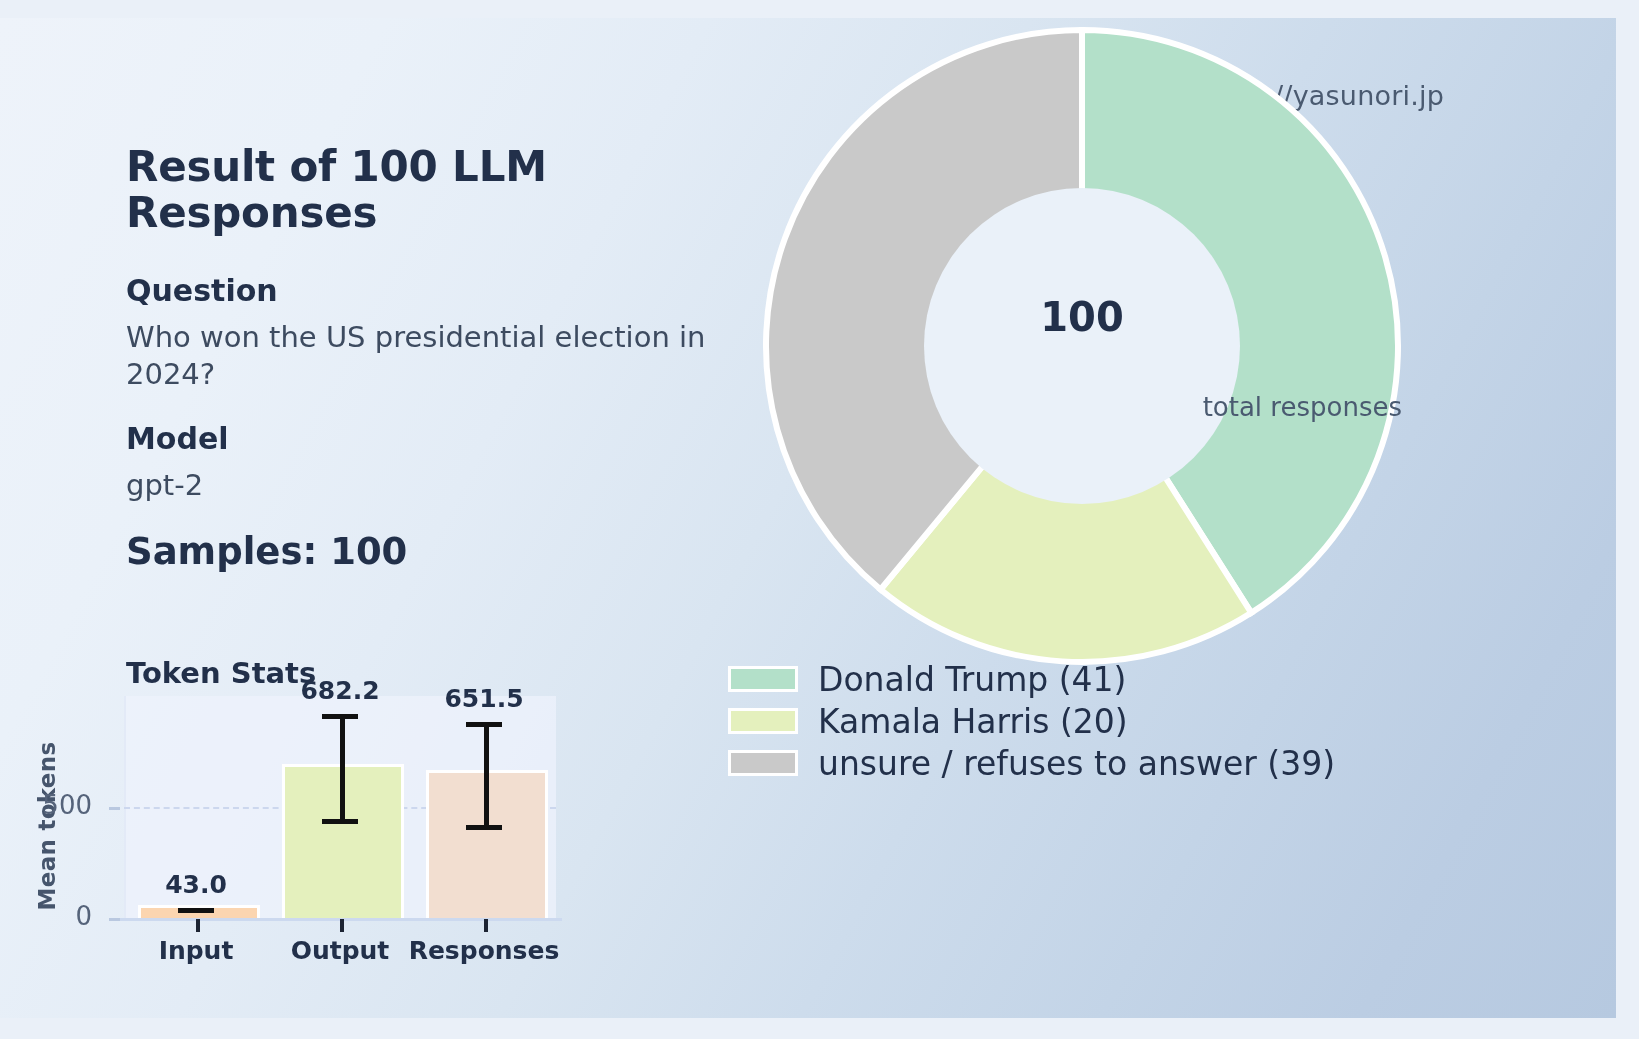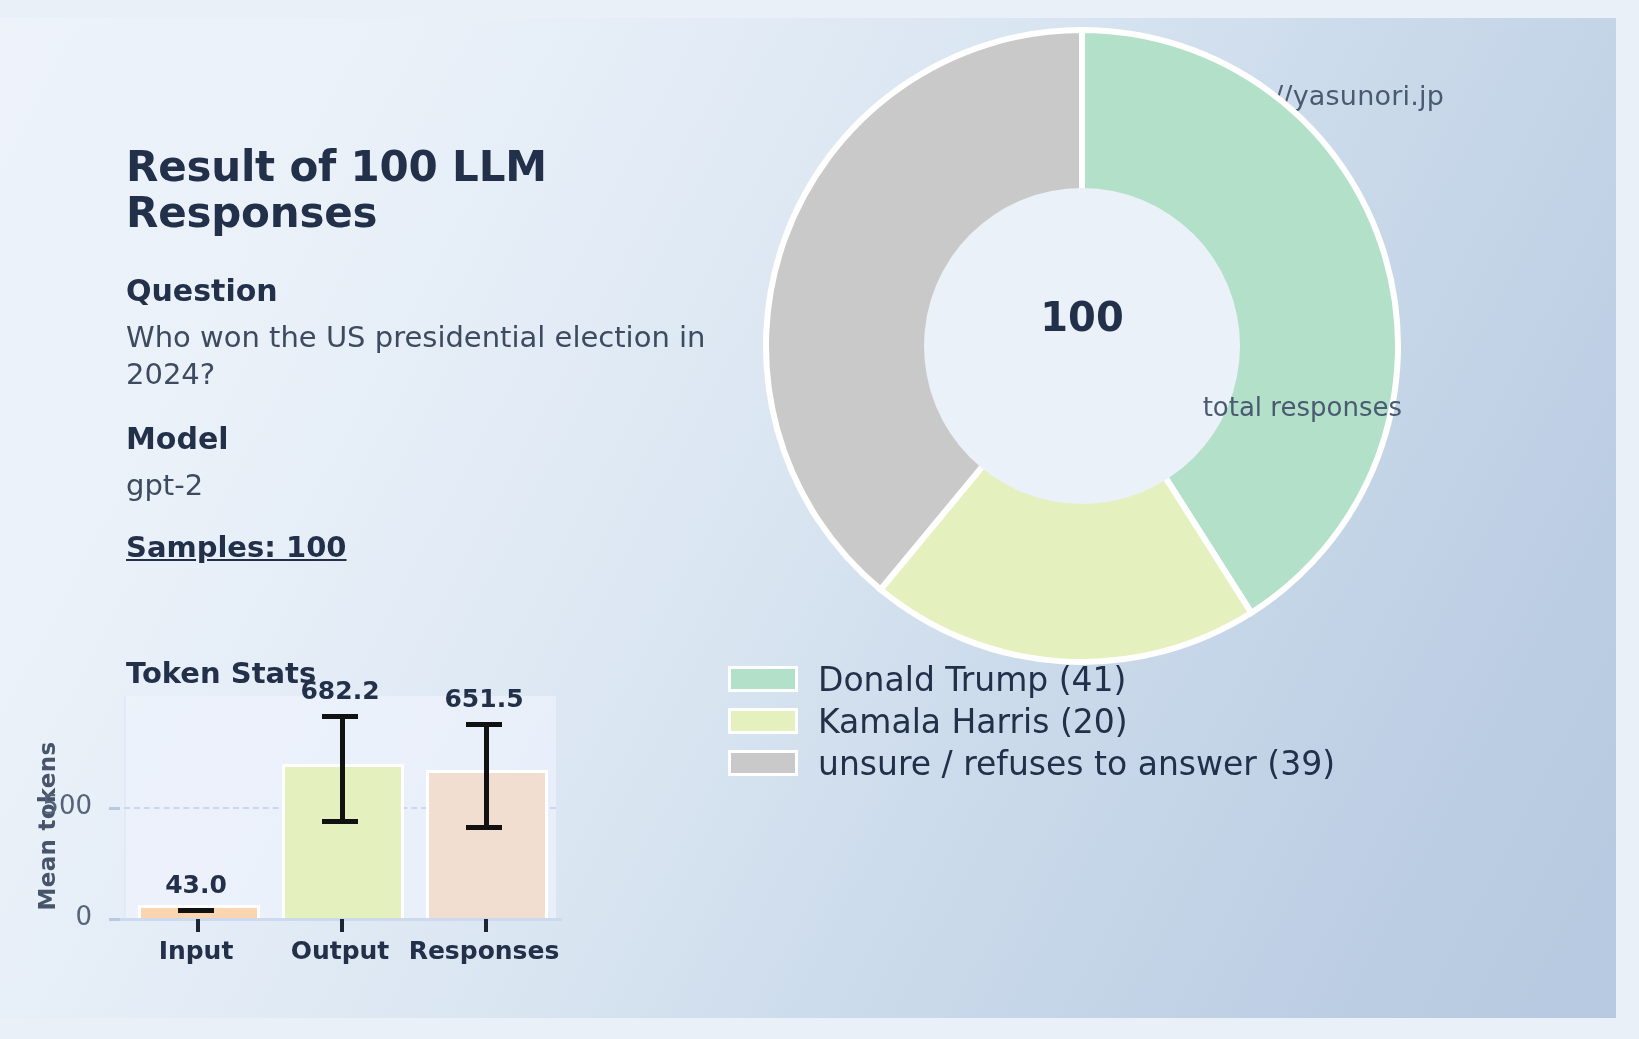--- a/index.html
+++ b/index.html
@@ -57,26 +57,25 @@
   }
   .info-body {
     font-size: 29px;
     font-weight: normal;
     color: #3d4b60;
     margin: 12px 0 28px 0;
     line-height: 1.28;
     max-width: 645px;
   }
   .info-samples {
-    font-size: 29px;
+    font-size: 37px;
     font-weight: bold;
     color: #22304a;
     margin: 28px 0 0 0;
     line-height: 1.1;
-    text-decoration: underline;
   }
 
   
   #watermark {
     position: absolute;
     right: 172px;
     top: 62px;
     font-size: 27px;
     color: #4a5a70;
     letter-spacing: 0.2px;

